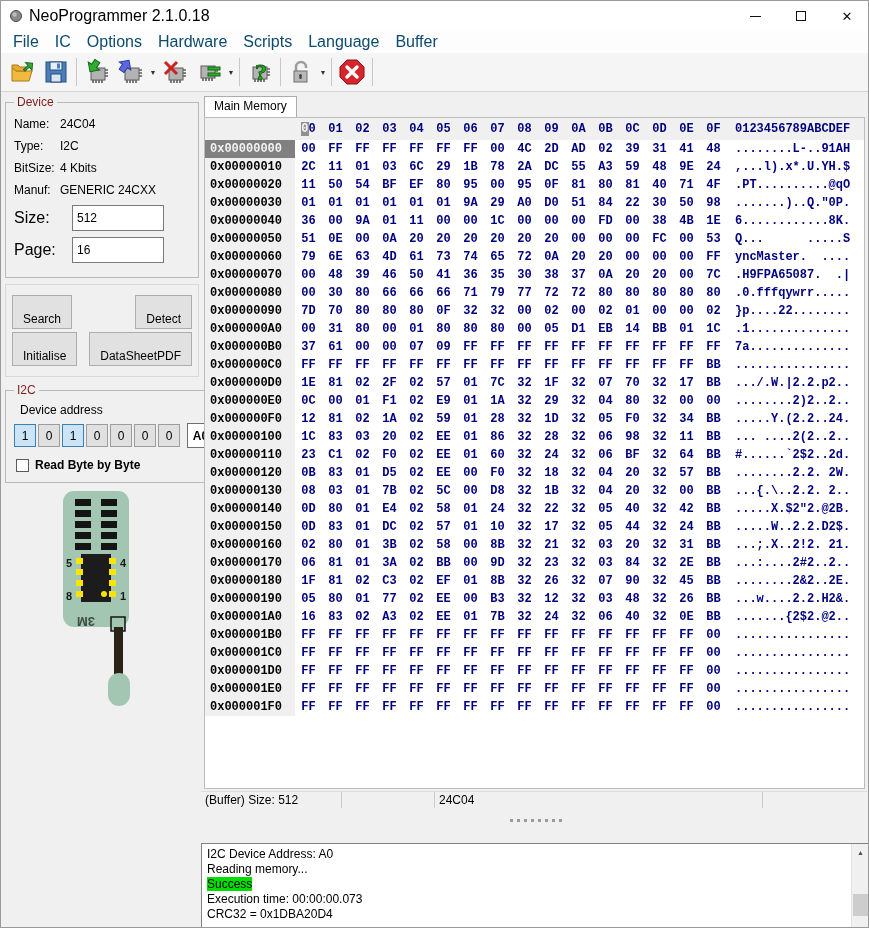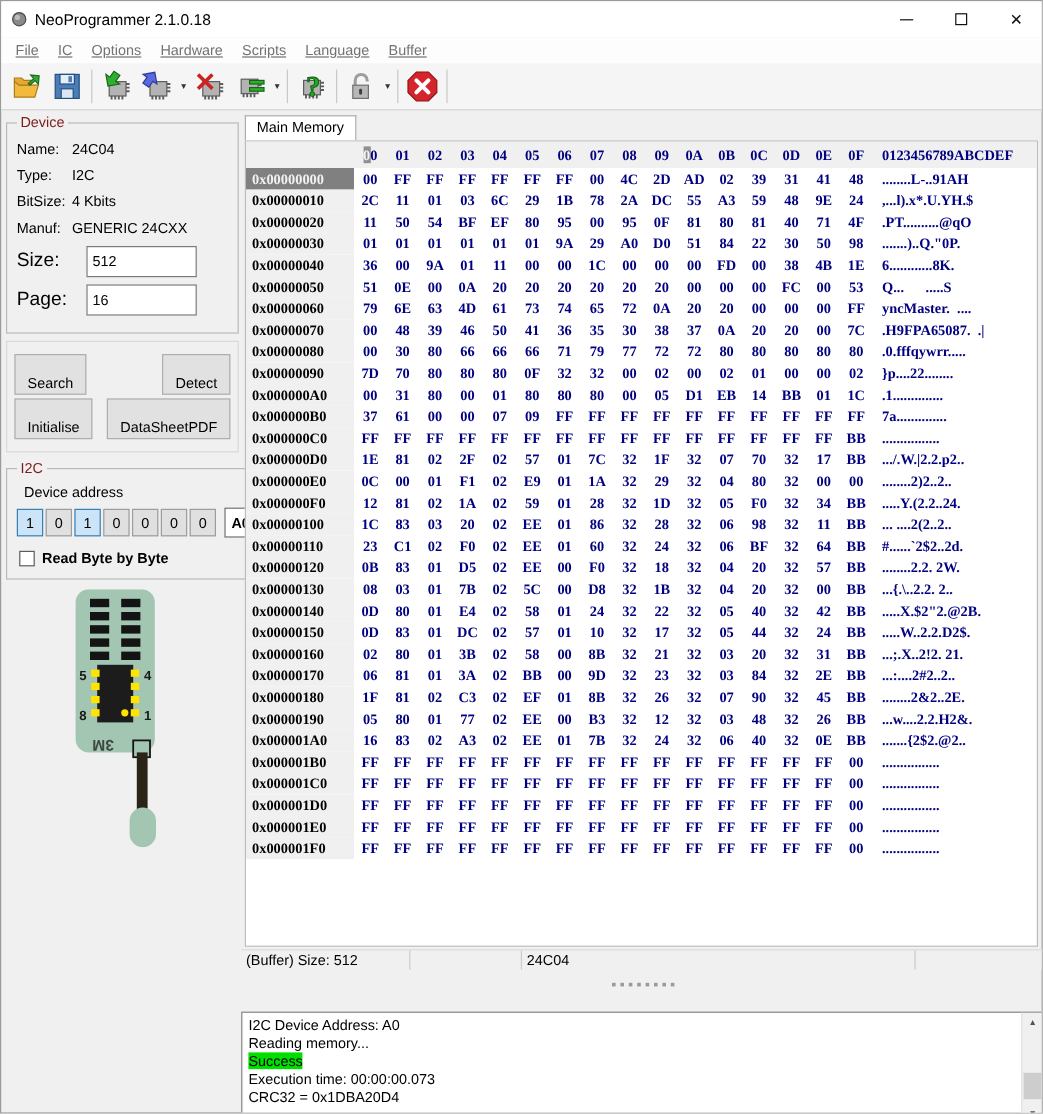--- a/index.html
+++ b/index.html
@@ -5,32 +5,32 @@
   * { margin:0; padding:0; box-sizing:border-box; }
   html,body { background:#cfcfcf; }
   body { font-family:"Liberation Sans", sans-serif; }
   .window { position:relative; width:869px; height:928px; background:#f0f0f0; overflow:hidden;
             border:1px solid #9a9a9a; }
 
   
   .titlebar { position:absolute; left:0; top:0; width:869px; height:30px; background:#ffffff;
               display:flex; align-items:center; }
   .app-icon { width:14px; height:14px; margin:0 6px 0 8px; }
-  .title-text { font-size:13px; color:#000; }
+  .title-text { font-size:16px; color:#000; }
   .win-controls { margin-left:auto; display:flex; height:30px; }
   .win-btn { width:46px; height:30px; display:flex; align-items:center; justify-content:center;
              font-size:13px; color:#111; cursor:default; }
   .glyph-min { width:11px; height:1px; background:#111; display:block; }
   .glyph-max { width:10px; height:10px; border:1px solid #111; display:block; }
   .glyph-close { font-size:13px; line-height:1; }
 
   
   .menubar { position:absolute; left:0; top:30px; width:869px; height:22px; background:#fdfdfd;
              display:flex; align-items:center; padding-left:4px; }
-  .menu-item { font-size:12px; color:#737373; padding:3px 8px;text-decoration:underline; }
+  .menu-item { font-size:16px; color:#0c4a6e; padding:3px 8px; }
 
   
   .toolbar { position:absolute; left:0; top:52px; width:869px; height:39px; background:#f5f5f5;
              border-bottom:1px solid #d4d4d4; display:flex; align-items:center; padding-left:4px; }
   .tb-btn { width:34px; height:32px; display:flex; align-items:center; justify-content:center; }
   .tb-sep { width:1px; height:28px; background:#c8c8c8; margin:0 3px; }
   .dd-arrow { width:10px; height:32px; display:flex; align-items:center; justify-content:center;
               font-size:7px; color:#333; }
 
   
@@ -62,21 +62,21 @@
   
   .main-area { position:absolute; left:203px; top:95px; width:661px; height:693px; }
   .tabstrip { height:21px; display:flex; }
   .tab { background:#fff; border:1px solid #acacac; border-bottom:none; padding:2px 9px 0 9px;
          font-size:12px; color:#000; }
   .tab-page { position:absolute; left:0; top:21px; width:661px; height:672px; background:#fff;
               border:1px solid #bcbcbc; overflow:hidden; }
 
   
   .hexgrid { font-family:"Liberation Mono", monospace; font-size:12px; font-weight:bold; }
-  .hexrow { display:flex; height:18px; line-height:18px;font-family:Liberation Serif, serif; }
+  .hexrow { display:flex; height:18px; line-height:18px; }
   .hexrow.header { height:22px; line-height:22px; background:#f0f0f0; color:#000080; }
   .cell-addr { width:90px; padding-left:5px; background:#f0f0f0; color:#000; flex:none; }
   .cell-addr.selected { background:#808080; color:#f2f2f2; }
   .cell-byte { width:27px; text-align:center; color:#000080; flex:none; }
   .cell-ascii { margin-left:8px; white-space:pre; color:#000080; }
   .hdr-cursor { background:#909090; color:#f5f5f5; }
   .hexrow.header .cell-addr { color:#000080; }
 
   
   .statusbar { position:absolute; left:200px; top:790px; width:669px; height:17px; background:#f0f0f0;

